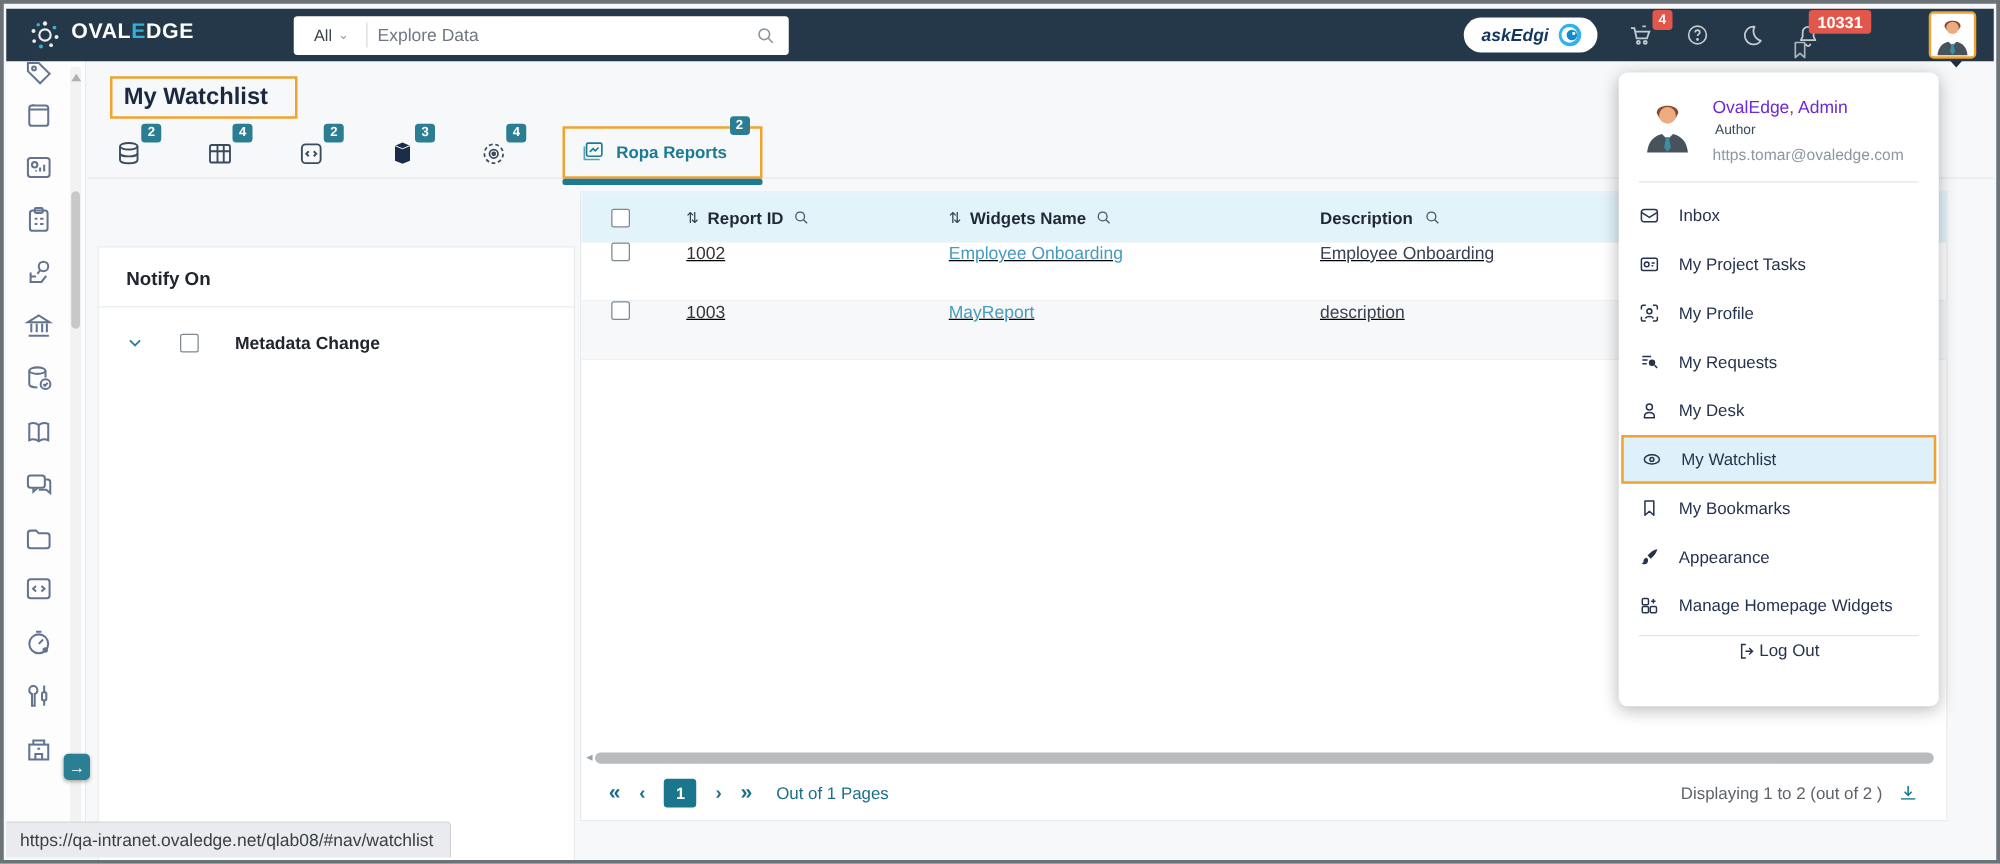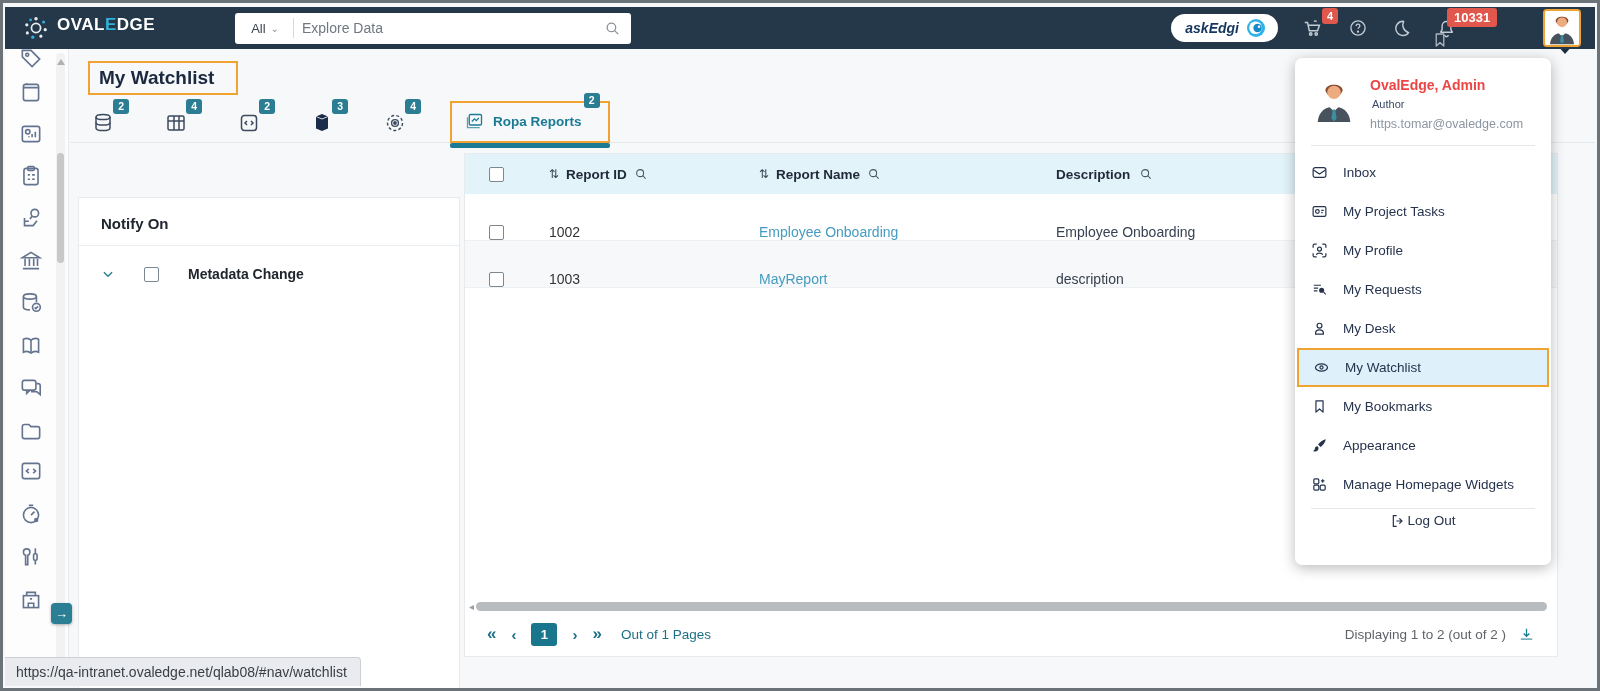--- a/index.html
+++ b/index.html
@@ -70,21 +70,21 @@
   .notify-h { padding:17px 22px 13px; font-size:15px; font-weight:bold; color:#20262e;
               border-bottom:1px solid #e9edf0; }
   .notify-row { display:flex; align-items:center; gap:29px; padding:20px 22px; cursor:pointer; }
   .notify-row .lbl { font-size:14px; font-weight:bold; color:#20262e; }
   .cb { width:15px; height:15px; border:1.5px solid #7d8790; border-radius:2px; background:#fff; display:inline-block; flex:0 0 auto; }
 
   
   .tcard { position:absolute; left:461px; top:150px; width:1094px; height:504px; background:#fff;
            border:1px solid #e7ebee; z-index:4; }
   .thead { display:flex; align-items:center; height:40px; background:#e3f3fa; }
-  .trow { display:flex; align-items:flex-end; height:47px; border-bottom:1px solid #eef1f3; }
+  .trow { display:flex; align-items:flex-start; height:47px; border-bottom:1px solid #eef1f3;text-decoration:underline; }
   .trow.alt { background:#f7f8f9; }
   .c-cb { width:84px; padding-left:24px; display:flex; align-items:center; }
   .c-id { width:210px; display:flex; align-items:center; gap:7px; }
   .c-name { width:297px; display:flex; align-items:center; gap:7px; }
   .c-desc { flex:1; display:flex; align-items:center; gap:9px; }
   .hlbl { font-size:13.5px; font-weight:bold; color:#1f2937; }
   .sortg { font-size:12px; color:#374151; }
   .cell { font-size:14px; color:#333; }
   .linkcell { font-size:14px; color:#459bc0; cursor:pointer; }
   .desccell { font-size:14px; color:#374151; }
@@ -98,21 +98,21 @@
             border-radius:3px; display:flex; align-items:center; justify-content:center; margin-right:15px; }
   .pg-lbl { font-size:13.5px; color:#1d6f88; margin-left:4px; }
   .display-lbl { margin-left:auto; font-size:13.5px; color:#5f6368; }
   .dl-ic { margin-left:12px; cursor:pointer; }
 
   
   .dropdown { position:absolute; left:1292px; top:55px; width:256px; background:#fff; border-radius:7px;
               box-shadow:0 3px 14px rgba(0,0,0,.28); z-index:50; padding-bottom:10px; }
   .dd-head { display:flex; gap:13px; padding:19px 16px 14px; }
   .dd-av { width:46px; height:46px; flex:0 0 auto; }
-  .dd-name { font-size:14px; font-weight:bold; color:#ef4444; }
+  .dd-name { font-size:14px; font-weight:normal; color:#6d28d9; }
   .dd-role { font-size:11px; color:#3a4a63; margin:5px 0 0 2px; }
   .dd-email { font-size:12.5px; color:#8d96a3; margin-top:7px; }
   .dd-sep { border-top:1px solid #e3e6ea; margin:0 16px; }
   .dd-list { padding:7px 0 4px; }
   .mi { display:flex; align-items:center; gap:15px; height:39px; padding:0 16px; cursor:pointer; }
   .mi span { font-size:13.5px; color:#26334d; }
   .mi.active { background:#def1fa; border:2px solid #f0a330; margin:0 2px; padding:0 14px; }
   .dd-logout { display:flex; align-items:flex-start; justify-content:center; gap:1px; height:42px;
                margin-top:4px; cursor:pointer; }
   .dd-logout span { font-size:13.5px; color:#26334d; }
@@ -395,21 +395,21 @@
       <div class="c-id">
         <span class="sortg">⇅</span>
         <span class="hlbl">Report ID</span>
         <svg width="14" height="14" viewBox="0 0 24 24" fill="none" stroke="#4b5563" stroke-width="1.8">
             <circle cx="10.5" cy="10.5" r="6"></circle>
             <path d="M15 15l5 5"></path>
           </svg>
       </div>
       <div class="c-name">
         <span class="sortg">⇅</span>
-        <span class="hlbl">Report Name</span>
+        <span class="hlbl">Widgets Name</span>
         <svg width="14" height="14" viewBox="0 0 24 24" fill="none" stroke="#4b5563" stroke-width="1.8">
             <circle cx="10.5" cy="10.5" r="6"></circle>
             <path d="M15 15l5 5"></path>
           </svg>
       </div>
       <div class="c-desc">
         <span class="hlbl">Description</span>
         <svg width="14" height="14" viewBox="0 0 24 24" fill="none" stroke="#4b5563" stroke-width="1.8">
             <circle cx="10.5" cy="10.5" r="6"></circle>
             <path d="M15 15l5 5"></path>

